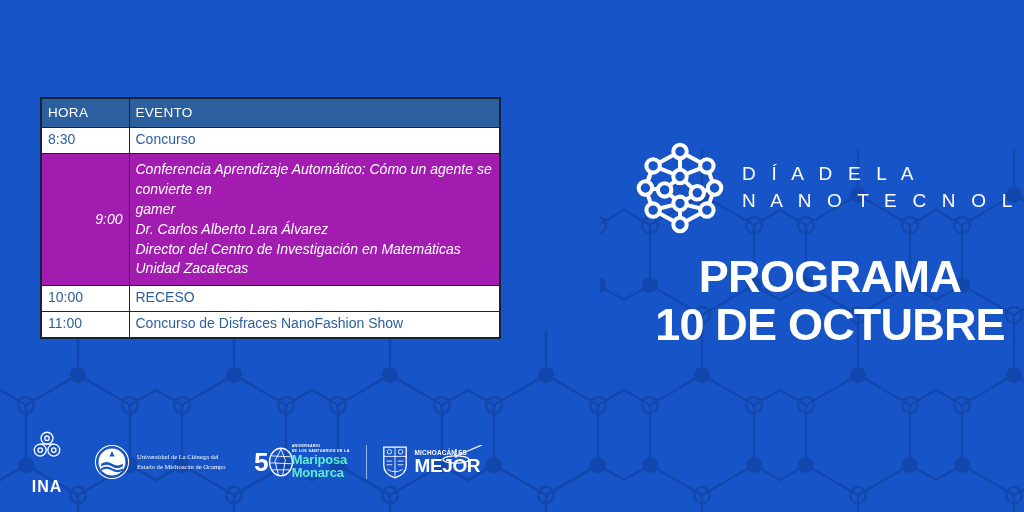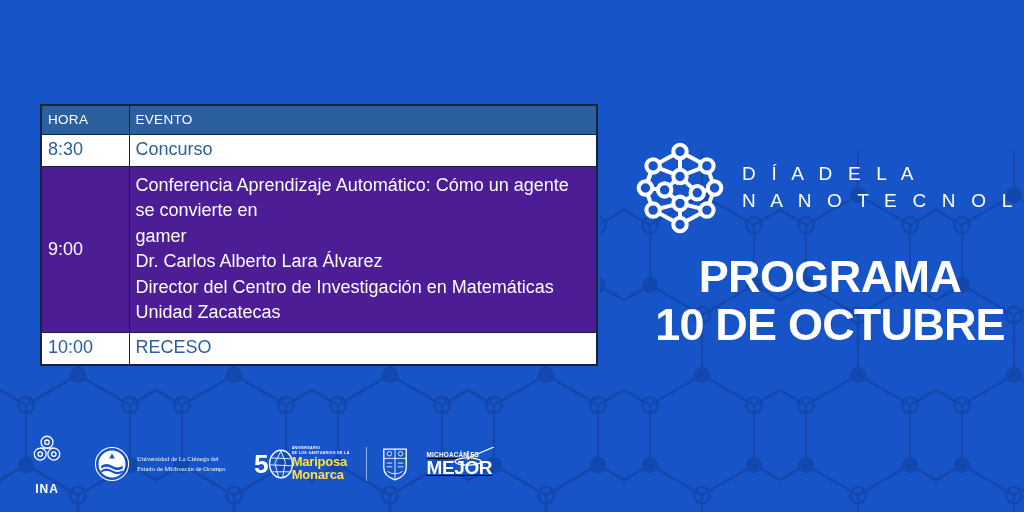--- a/index.html
+++ b/index.html
@@ -6,49 +6,49 @@
   html,body { width:1024px; height:512px; overflow:hidden; }
   body{
     font-family:"Liberation Sans", sans-serif;
     background:#1654c8;
     position:relative;
   }
   #hexbg{ position:absolute; inset:0; width:1024px; height:512px; z-index:0; }
 
   
   .schedule-wrap{
-    position:absolute; left:40px; top:104px; width:558px; z-index:3;border-radius:9px;
+    position:absolute; left:40px; top:97px; width:461px; z-index:3;border-radius:9px;
   }
   table.schedule{
     width:100%; border-collapse:collapse;
     border:2px solid #15233a;
     table-layout:fixed;
   }
   table.schedule th, table.schedule td{
     border:1px solid #15233a;
     padding:2px 6px 3px 6px;
-    font-size:18px;
+    font-size:14px;
     line-height:1.42;
     vertical-align:middle;
     text-align:left;
     font-weight:400;
   }
   col.c-hora{ width:88px; }
   tr.hdr th{
     background:#2b5f9e; color:#ffffff;
     font-size:13.5px; font-weight:400;
     padding-top:4px; padding-bottom:5px;
     letter-spacing:.3px;
   }
   tr.alt-light td{ background:#ffffff; color:#2b5f9e; }
-  tr.alt-dark  td{ background:#4c1d95; color:#ffffff; }
+  tr.alt-dark  td{ background:#a21caf; color:#ffffff;font-style:italic; }
   td.hora{ white-space:nowrap; }
   td.evento .ln{ display:block; }
   tr.tall td{ padding-top:6px; padding-bottom:6px; }
-  tr.tall td.hora{ vertical-align:middle; }
+  tr.tall td.hora{ vertical-align:middle;text-align:right; }
 
   
   .right-panel{
     position:absolute; left:618px; top:0; width:406px; height:403px; z-index:3;
   }
   .brand-row{
     position:absolute; left:14px; top:138px;
     display:flex; align-items:center; gap:14px;
   }
   .brand-logo{ width:96px; height:100px; flex:0 0 auto; }
@@ -66,29 +66,29 @@
   }
   .programa .big.l2{ font-size:45px; letter-spacing:-0.8px; }
 
   
   .footer{
     position:absolute; left:30px; bottom:16px; z-index:3;
     display:flex; align-items:center; gap:0px;
   }
   .f-item{ display:flex; align-items:center; }
   .ina{ display:flex; flex-direction:column; align-items:center; margin-right:30px;}
-  .ina-lbl{ color:#fff; font-size:12px; font-weight:bold; letter-spacing:1px; margin-top:16px;}
+  .ina-lbl{ color:#fff; font-size:16px; font-weight:bold; letter-spacing:1px; margin-top:16px;}
   .ucem{ display:flex; align-items:center; gap:7px; margin-right:28px;}
   .ucem-txt{ color:#fff; font-size:6.6px; line-height:1.45; font-family:"Liberation Serif", serif;}
   .fifty{ display:flex; align-items:center; margin-right:16px; }
   .fifty-txt{ margin-left:-2px; }
   .fifty-top{ color:#fff; font-size:3.6px; font-weight:bold; letter-spacing:.35px; line-height:1.25;}
-  .fifty-big{ color:#fde047; font-size:13px; font-weight:bold; line-height:1.02; letter-spacing:-.2px;}
+  .fifty-big{ color:#5eead4; font-size:13px; font-weight:bold; line-height:1.02; letter-spacing:-.2px;}
   .divider{ width:1px; height:34px; background:rgba(255,255,255,.55); margin:0 14px 0 0; }
-  .mich{ display:flex; align-items:center; gap:18px;text-decoration:underline; }
+  .mich{ display:flex; align-items:center; gap:6px; }
   .mich-txt{ position:relative; }
   .mich-top{ color:#fff; font-size:6.4px; font-weight:bold; letter-spacing:.2px; line-height:1.1;}
   .mich-big{ color:#fff; font-size:19px; font-weight:bold; line-height:1.0; letter-spacing:-.4px;}
 </style>
 </head>
 <body>
 
 <svg id="hexbg" viewBox="0 0 1024 512" preserveAspectRatio="none" aria-hidden="true">
   <defs>
     <pattern id="hexpat" width="156" height="180" patternUnits="userSpaceOnUse">
@@ -144,20 +144,26 @@
           <span class="ln">Conferencia Aprendizaje Automático: Cómo un agente se convierte en</span>
           <span class="ln">gamer</span>
           <span class="ln">Dr. Carlos Alberto Lara Álvarez</span>
           <span class="ln">Director del Centro de Investigación en Matemáticas Unidad Zacatecas</span>
         </td>
       </tr>
       <tr class="alt-light">
         <td class="hora">10:00</td>
         <td class="evento">
           <span class="ln">RECESO</span>
+        </td>
+      </tr>
+      <tr class="alt-light">
+        <td class="hora">11:00</td>
+        <td class="evento">
+          <span class="ln">Concurso de Disfraces NanoFashion Show</span>
         </td>
       </tr>
     </tbody>
   </table>
 </div>
 
 <div class="right-panel">
 
   <div class="brand-row">
     <svg class="brand-logo" viewBox="0 0 100 100">

